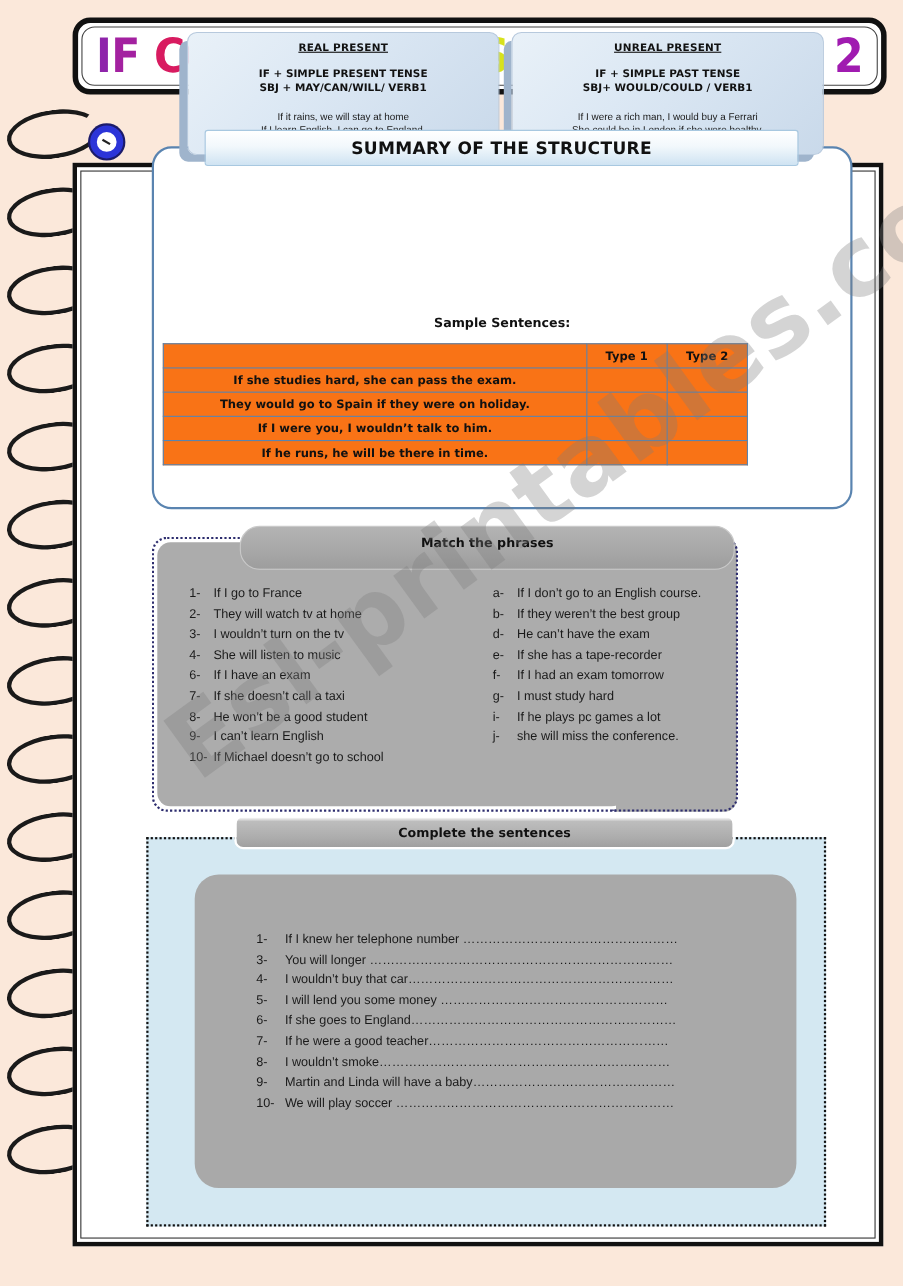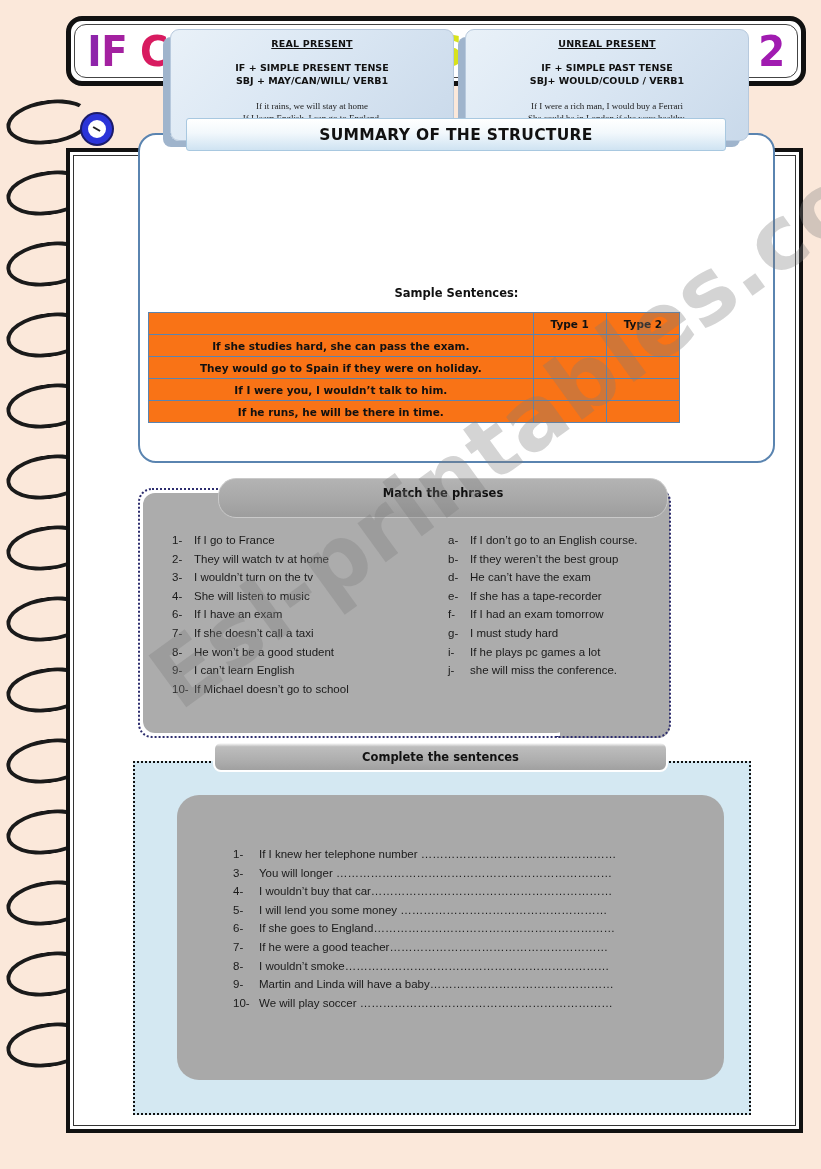--- a/index.html
+++ b/index.html
@@ -193,21 +193,21 @@
   .tense-card .formula {
     margin-top: 12px;
     font-family: "DejaVu Sans", sans-serif;
     font-weight: bold;
     font-size: 9.5px;
     line-height: 13px;
     color: #111;
   }
   .tense-card .examples {
     margin-top: 13px;
-    font-family: Liberation Serif, serif;
+    font-family: Liberation Sans, sans-serif;
     font-size: 9px;
     line-height: 12px;
     color: #1a1a1a;
   }
 
   
   #sample-label {
     position: absolute;
     left: 138px;
     top: 286px;

